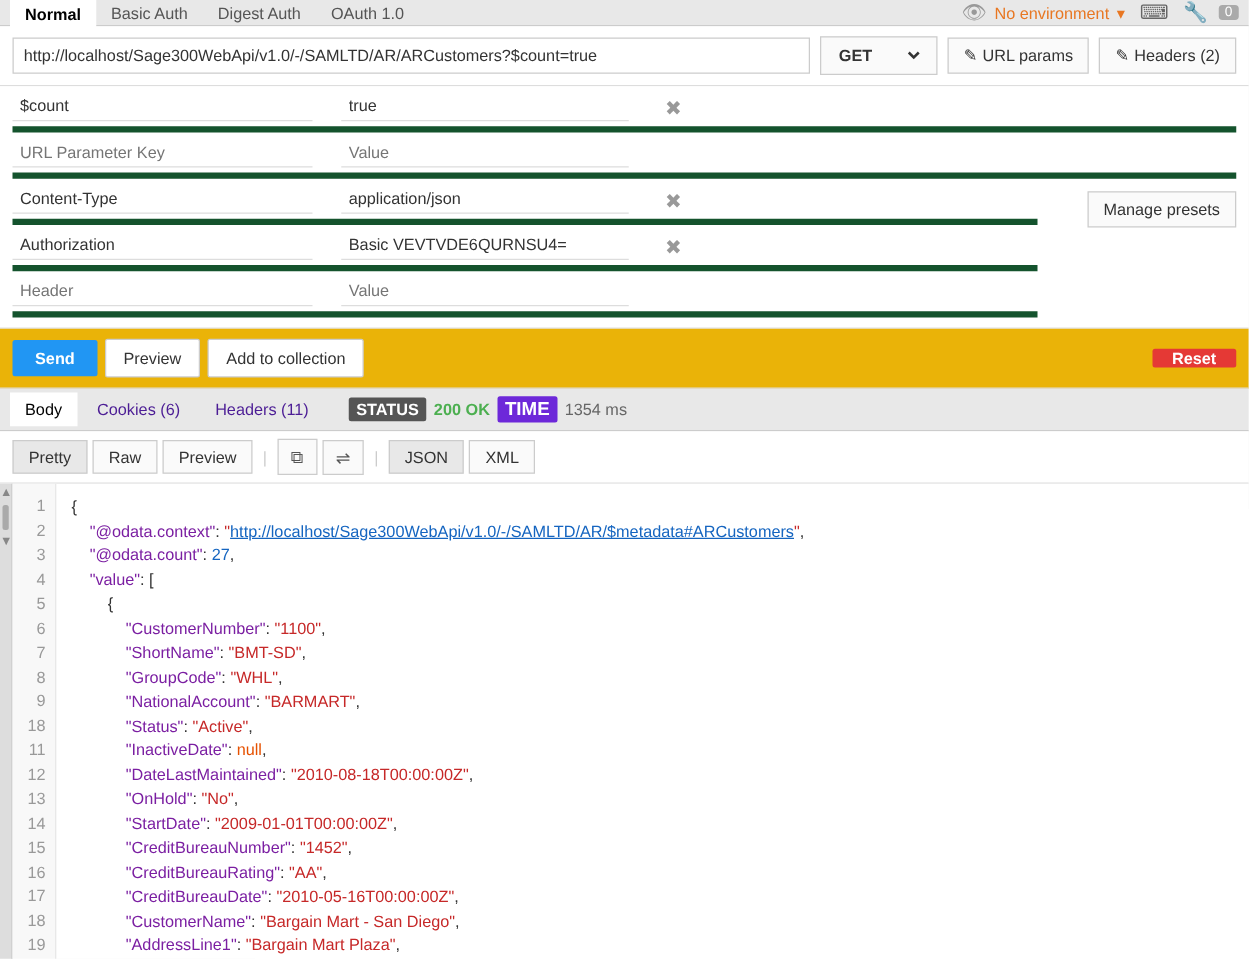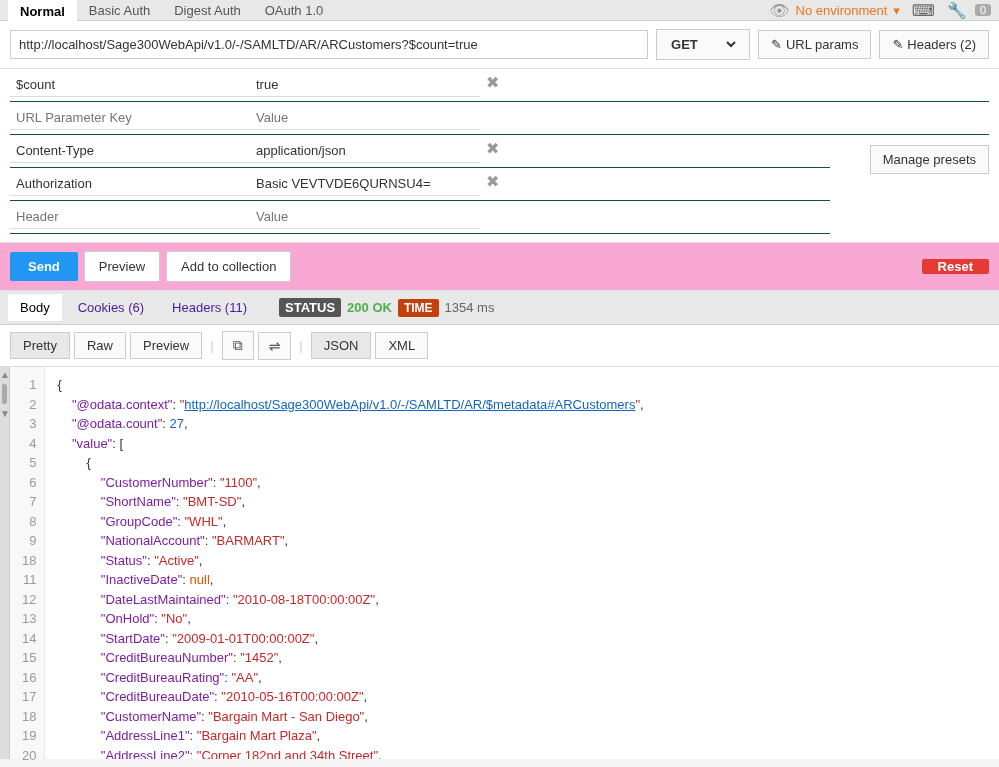--- a/index.html
+++ b/index.html
@@ -63,41 +63,42 @@
       font-size: 13px; cursor: pointer; color: #333; display: flex; align-items: center; gap: 4px;
     }
 
     
     .params-section {
       background: #fff;
       padding: 0 10px 8px;
       border-bottom: 1px solid #ddd;
     }
     .param-row {
-      display: flex; align-items: flex-start;
-      border-bottom: 1px solid #14532d;
+      display: flex; align-items: flex-end;
+      border-bottom: 5px solid #14532d;
       padding: 4px 0;
+      gap: 23px;
     }
     .param-row input {
       border: none; border-bottom: 1px solid #ddd;
       padding: 4px 6px; font-size: 13px; color: #333; outline: none; background: transparent;
     }
     .param-key { width: 240px; color: #555; }
     .param-val { flex: 1; max-width: 230px; }
     .param-del { margin-left: 6px; cursor: pointer; color: #999; font-size: 16px; background: none; border: none; }
 
     .manage-presets-btn {
       padding: 6px 12px; border: 1px solid #ccc; background: #fafafa;
       font-size: 13px; cursor: pointer; color: #333; margin-left: 20px; margin-top: 6px;
     }
 
     
     .action-bar {
       display: flex; align-items: center;
-      background: #f9a8d4;
+      background: #eab308;
       padding: 8px 10px;
       border-bottom: 1px solid #ddd;
       gap: 6px;
     }
     .send-btn {
       padding: 7px 18px; background: #2196f3; color: #fff;
       border: none; font-size: 13px; font-weight: bold; cursor: pointer; border-radius: 2px;
     }
     .preview-btn, .add-collection-btn {
       padding: 7px 14px; background: #fff; color: #333;
@@ -126,21 +127,21 @@
     .status-badge {
       display: flex; align-items: center; gap: 6px;
       margin-left: 16px;
     }
     .status-label {
       background: #555; color: #fff; font-size: 13px; font-weight: bold;
       padding: 2px 6px; border-radius: 2px;
     }
     .status-ok { color: #4caf50; font-weight: bold; font-size: 13px; }
     .time-label {
-      background: #c2410c; color: #fff; font-size: 12px; font-weight: bold;
+      background: #6d28d9; color: #fff; font-size: 15px; font-weight: bold;
       padding: 2px 6px; border-radius: 2px;
     }
     .time-val { color: #666; font-size: 13px; }
 
     
     .format-bar {
       display: flex; align-items: center;
       background: #fff;
       padding: 6px 10px;
       border-bottom: 1px solid #ddd;

